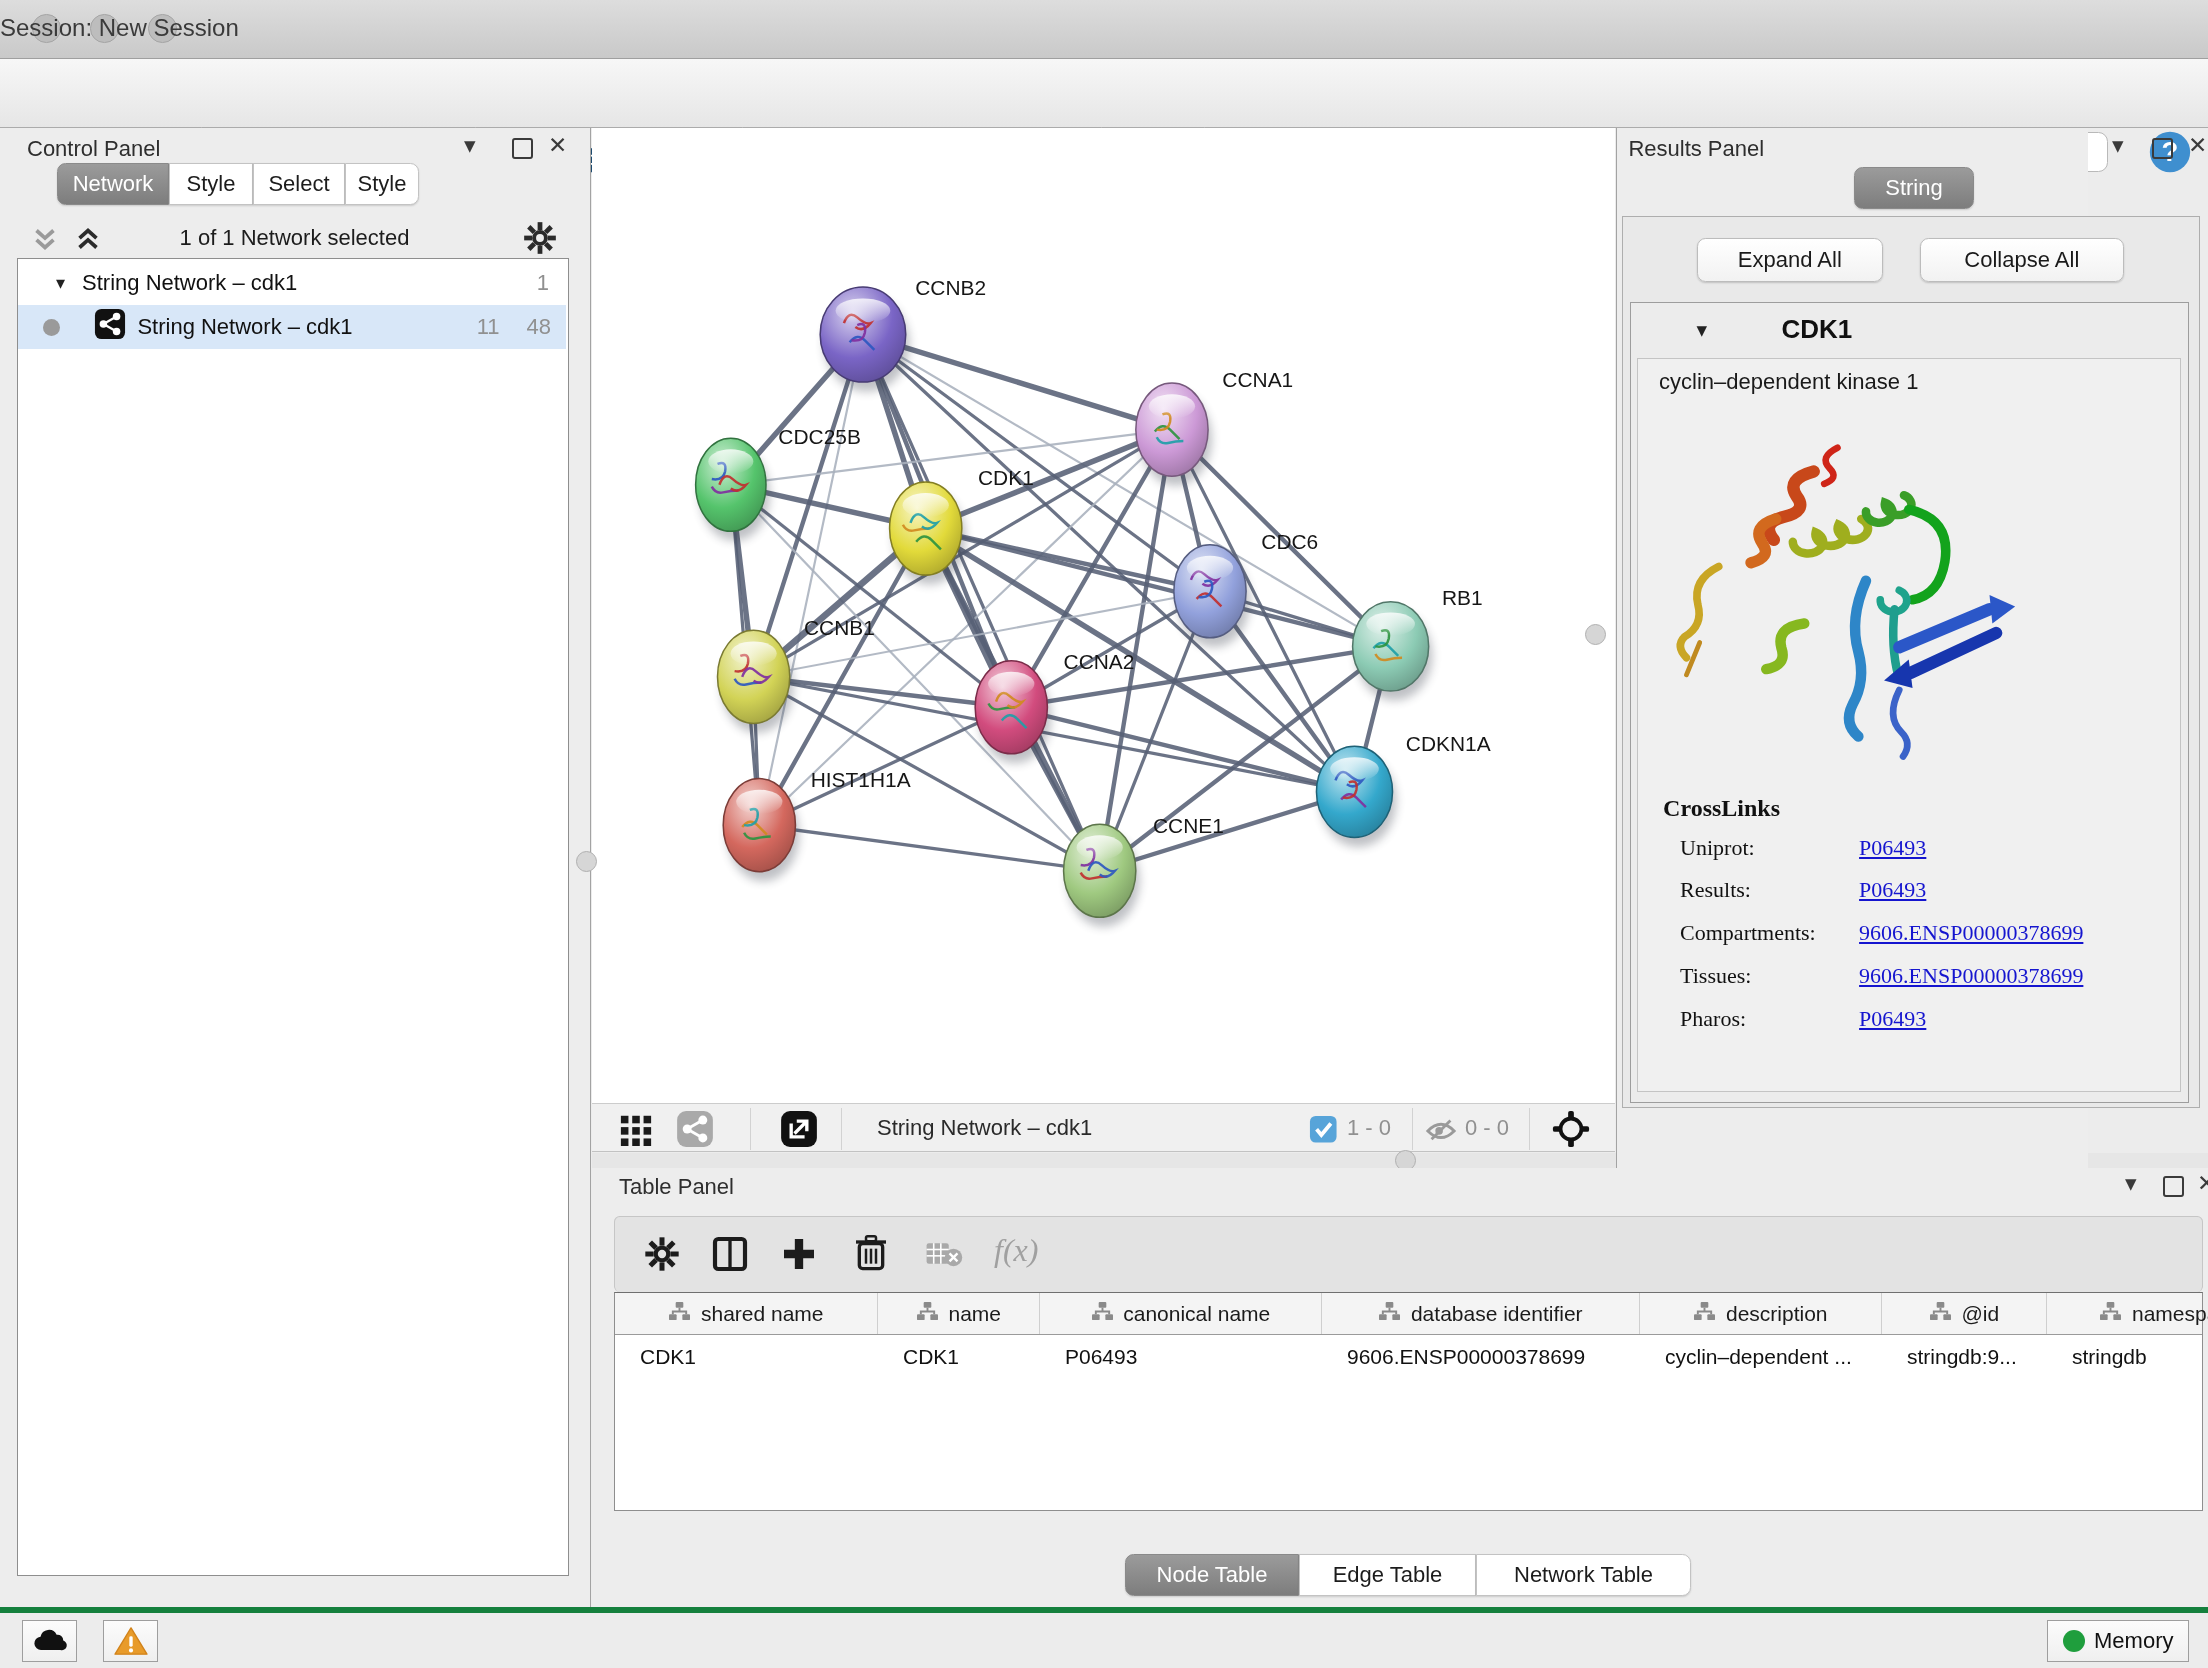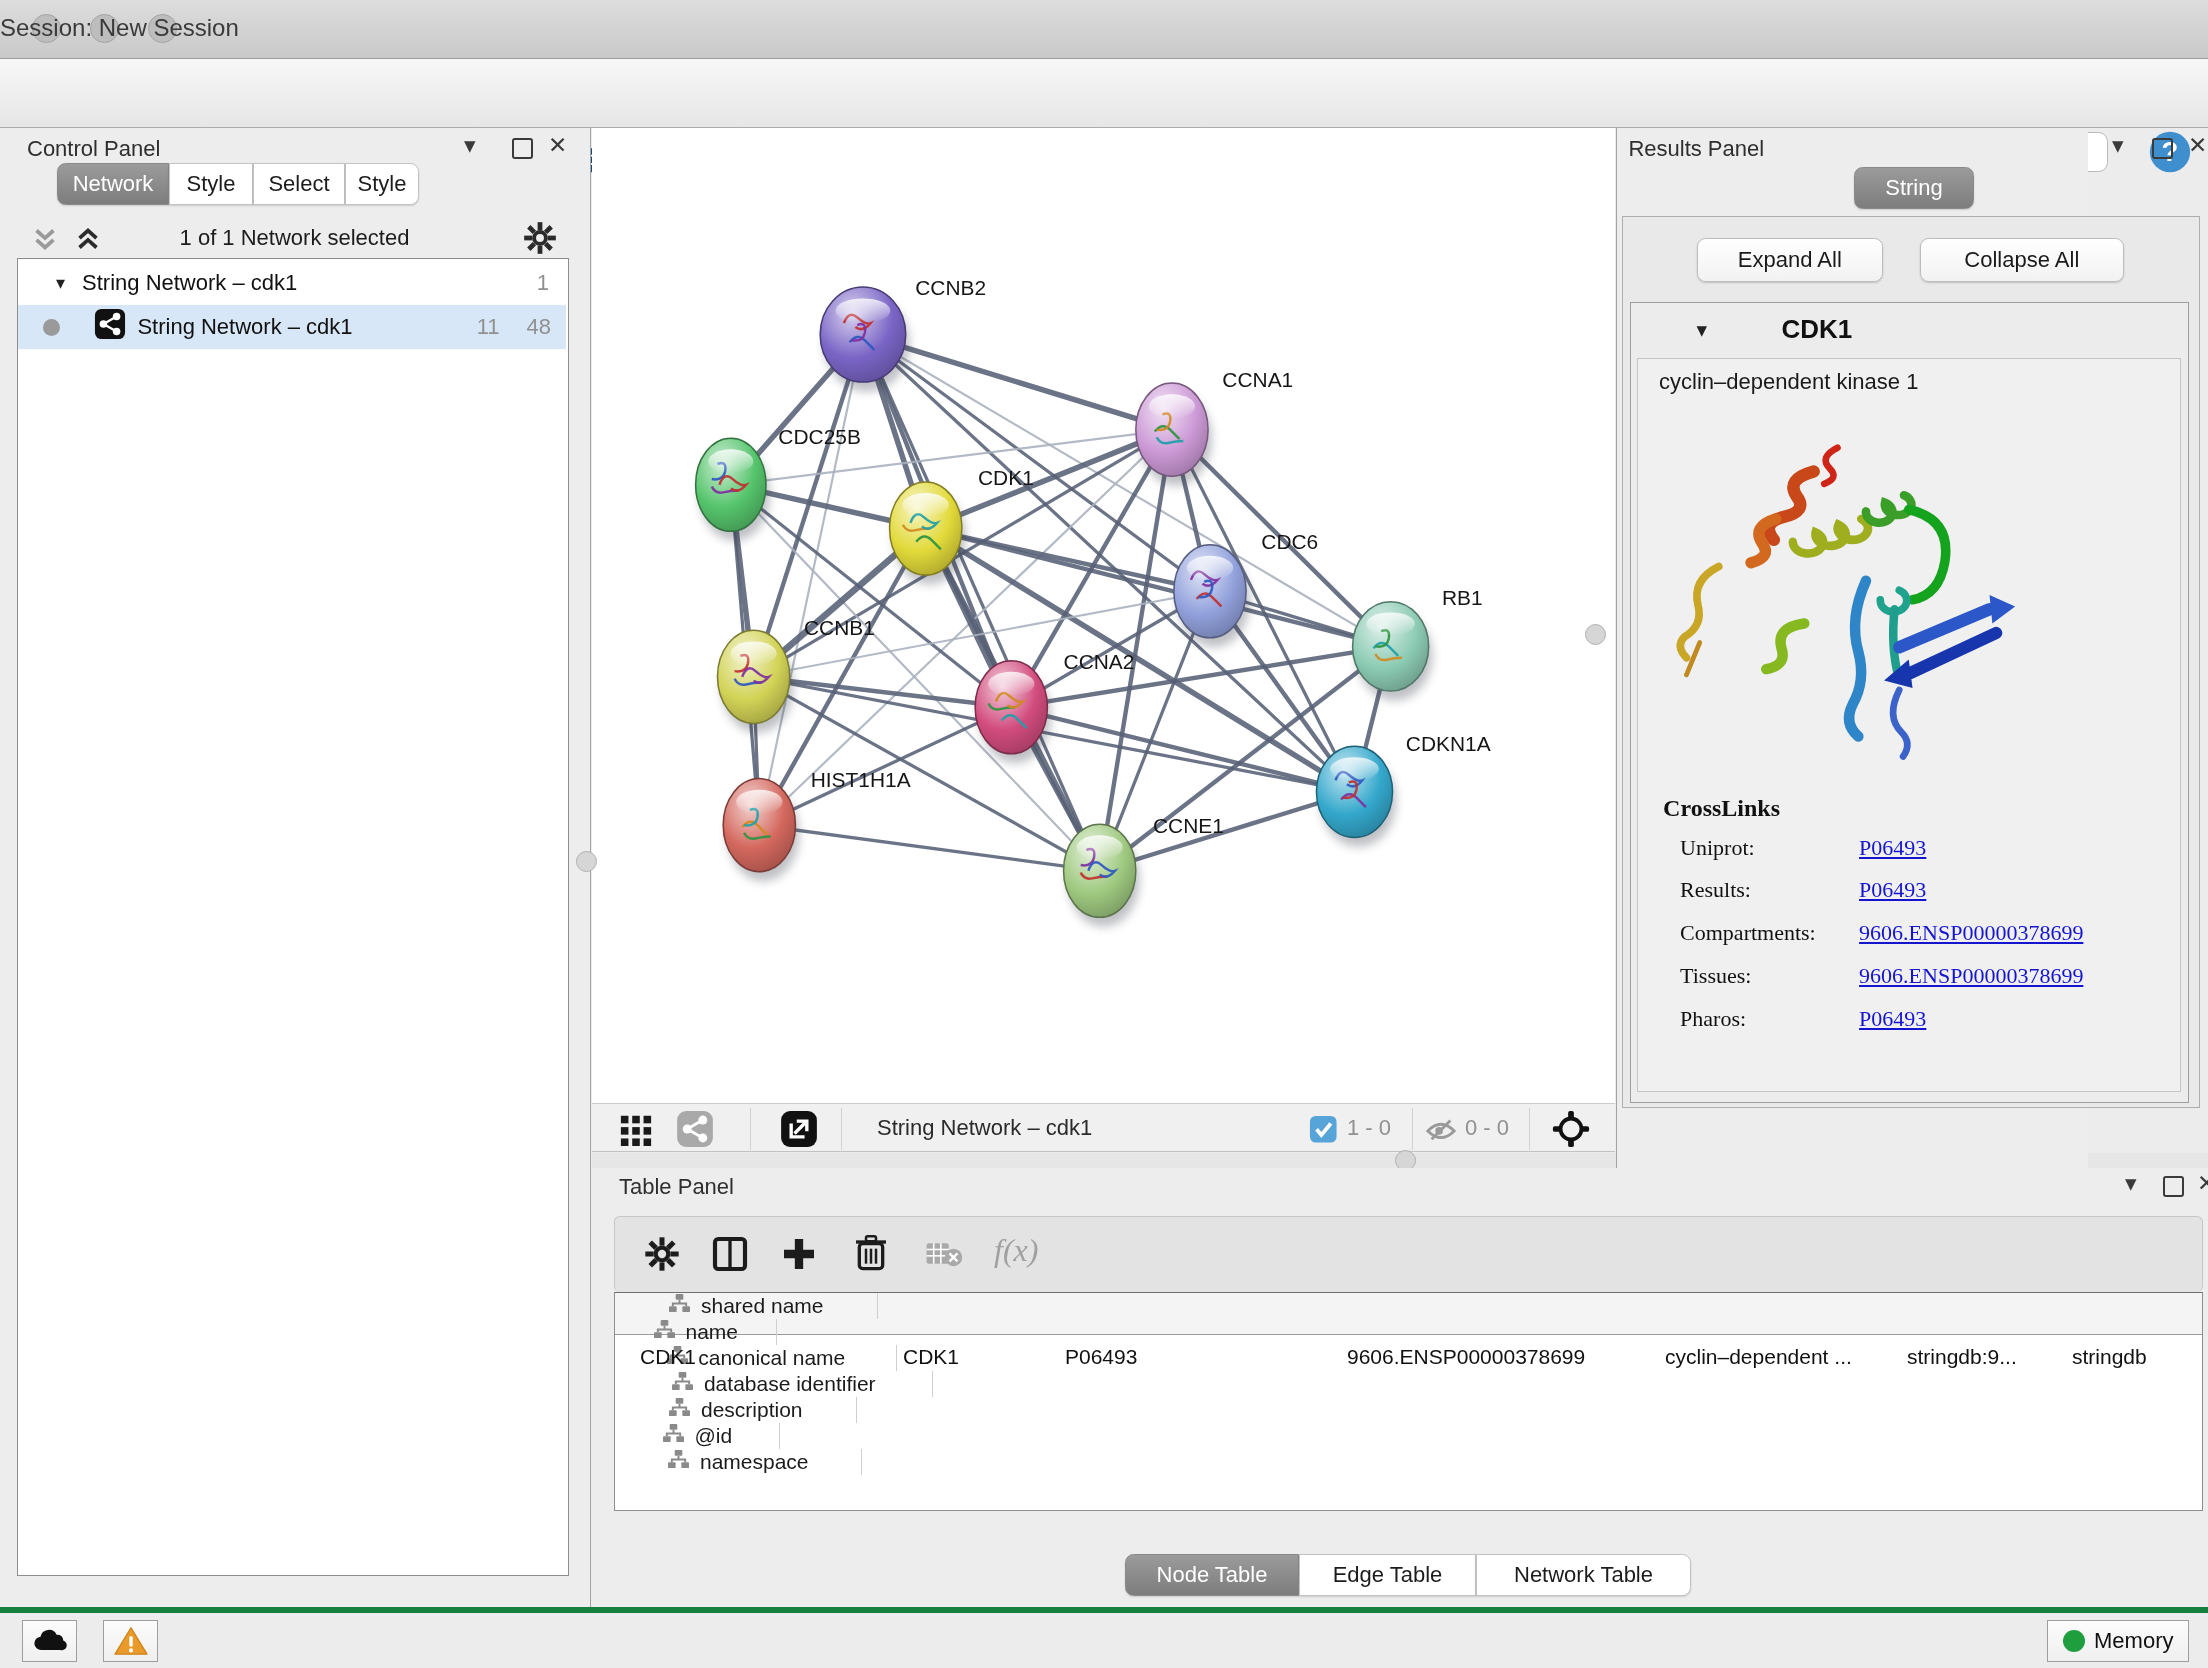--- a/index.html
+++ b/index.html
@@ -62,21 +62,21 @@
   .serif { font-family:"Liberation Serif","DejaVu Serif",serif; }
   .xlink { color:#1515cf; text-decoration:underline; font-size:22px; }
   .xl-row { position:absolute; left:42px; font-size:22px; color:#111; }
 
   
   .table-panel { position:absolute; left:592px; top:1168px; width:1617px; height:439px; background:#ededed;padding-left:48px; }
   .tp-toolbar { position:absolute; left:22px; top:48px; width:1589px; height:76px; background:#e3e3e3;
     border:1.9px solid #c6c6c6; border-radius:5.7px; border-bottom:none; }
   .tp-table { position:absolute; left:22px; top:124px; width:1589px; height:219px; background:#ffffff;
     border:1.9px solid #8e8e8e; border-top:1.9px solid #6f6f6f; }
-  .th-row { display:flex; height:42px; background:#f4f4f4; border-bottom:1.9px solid #9a9a9a;flex-direction:column; }
+  .th-row { display:flex; height:42px; background:#f4f4f4; border-bottom:1.9px solid #9a9a9a; }
   .th-cell { display:flex; align-items:center; justify-content:center; gap:9.5px; font-size:21px; color:#1b1b1b;
     border-right:1px solid #cfcfcf; overflow:hidden; white-space:nowrap; flex:none; }
   .td-row { display:flex; height:44px; background:#ffffff; }
   .td-cell { display:flex; align-items:center; font-size:21px; color:#111; padding-left:25px;
     overflow:hidden; white-space:nowrap; flex:none; }
   .hscroll { position:absolute; left:28.5px; top:340px; width:181px; height:21px; background:#c9c9c9; border-radius:10.5px; }
 
   .statusbar { position:absolute; left:0; top:1607px; width:2208px; height:61px; background:#ececec; border-top:6px solid #15803d; }
   .sb-box { position:absolute; top:6.7px; width:55px; height:42px; background:linear-gradient(#fcfcfc,#efefef);
     border:1.9px solid #9e9e9e; display:flex; align-items:center; justify-content:center; }

